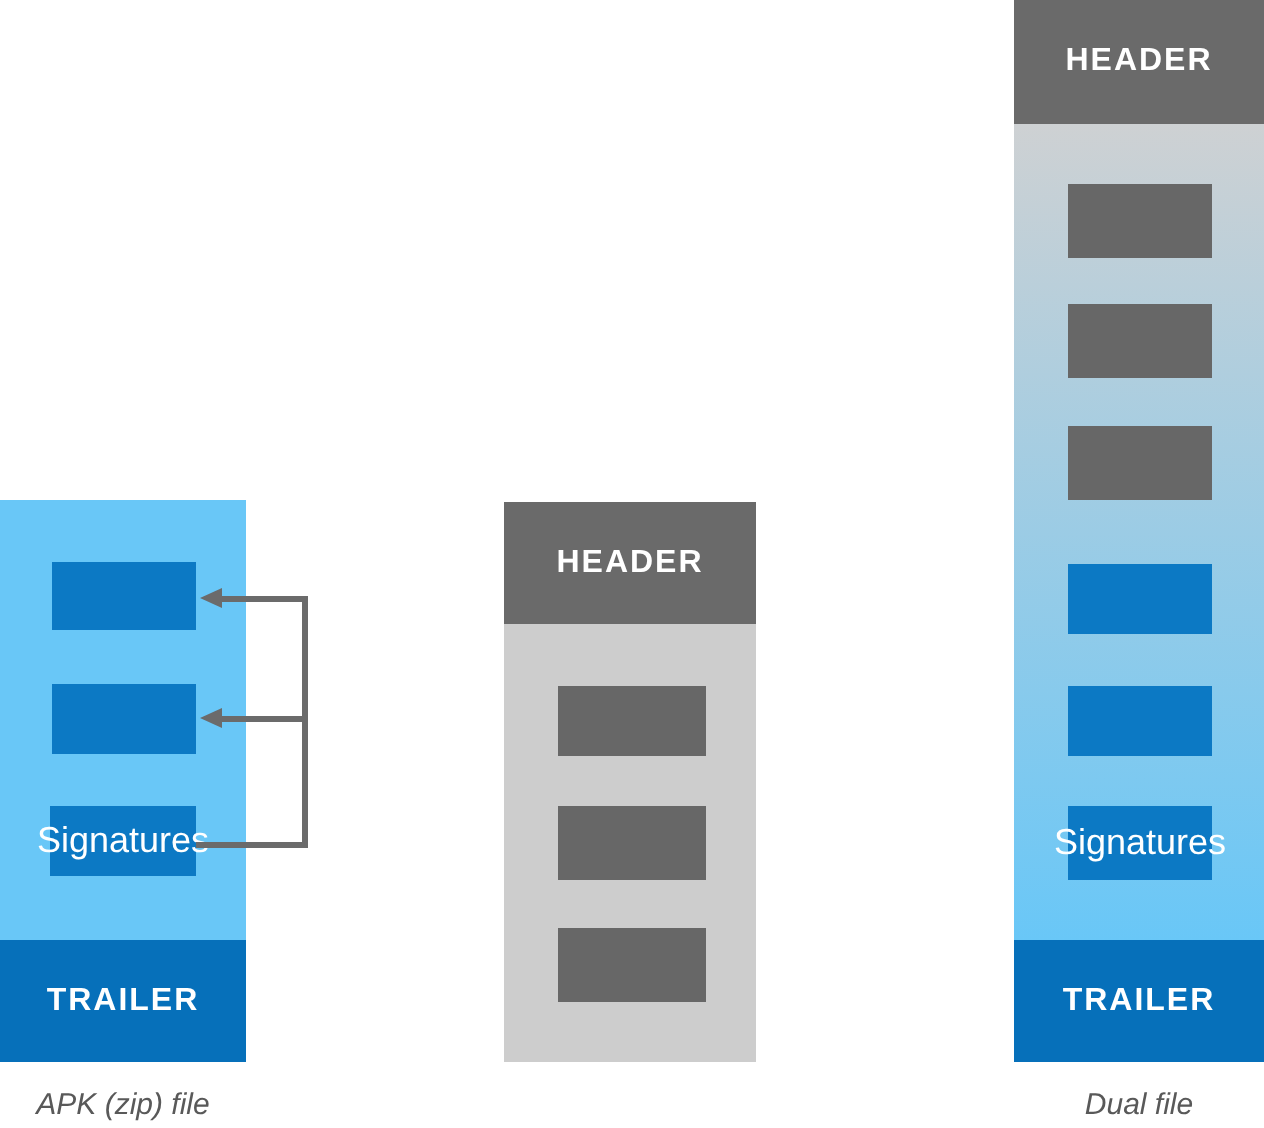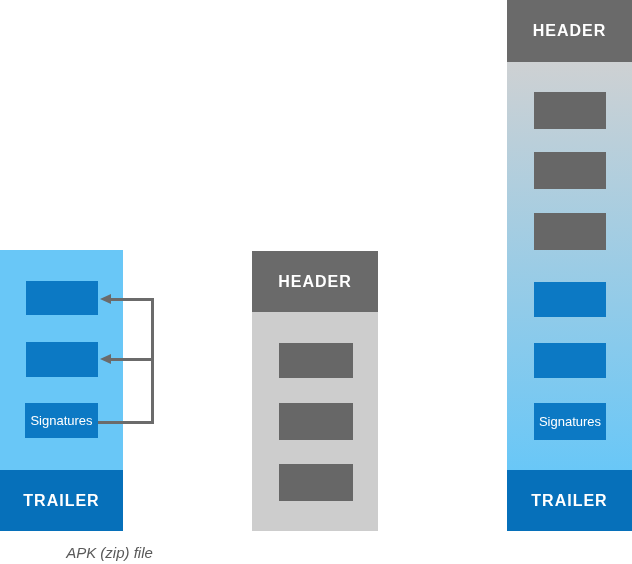--- a/index.html
+++ b/index.html
@@ -30,37 +30,37 @@
     display: flex; align-items: center; justify-content: center;
     color: #ffffff; font-weight: bold; font-size: 16px; letter-spacing: 1px;
   }
 
   
   .block { position: absolute; }
   .block.blue { background: var(--block-blue, #0c79c4); }
   .block.gray { background: var(--block-gray, #676767); }
   .block.sig {
     display: flex; align-items: center; justify-content: center;
-    color: #ffffff; font-size: 13px;
+    color: #ffffff; font-size: 18px;
   }
 
   
   .line { position: absolute; background: var(--arrow, #6b6b6b); }
   .arrowhead {
     position: absolute; width: 0; height: 0;
     border-top: 5px solid transparent;
     border-bottom: 5px solid transparent;
     border-right: 11px solid var(--arrow, #6b6b6b);
   }
 
   
   .caption {
     position: absolute; top: 543px; height: 20px;
     font-style: italic; font-size: 15px; color: var(--caption-text, #595959);
-    text-align: center; line-height: 20px; margin-left: 48px;
+    text-align: center; line-height: 20px;
   }
   .caption.apk  { left: 0px;   width: 123px; }
   .caption.dex  { left: 252px; width: 126px; }
   .caption.dual { left: 507px; width: 125px; }
 </style>
 </head>
 <body>
 
 <div class="canvas">
 
@@ -98,14 +98,15 @@
   <div class="block gray" style="left:534px; top:152px; width:72px; height:37px;"></div>
   <div class="block gray" style="left:534px; top:213px; width:72px; height:37px;"></div>
   <div class="block blue" style="left:534px; top:282px; width:72px; height:35px;"></div>
   <div class="block blue" style="left:534px; top:343px; width:72px; height:35px;"></div>
   <div class="block blue sig" style="left:534px; top:403px; width:72px; height:37px;">
     <span>Signatures</span>
   </div>
   <div class="abs dual-trailer strip-label">
     <span>TRAILER</span>
   </div>
+  <div class="caption dual">Dual file</div>
 
 </div>
 
 </body></html>

